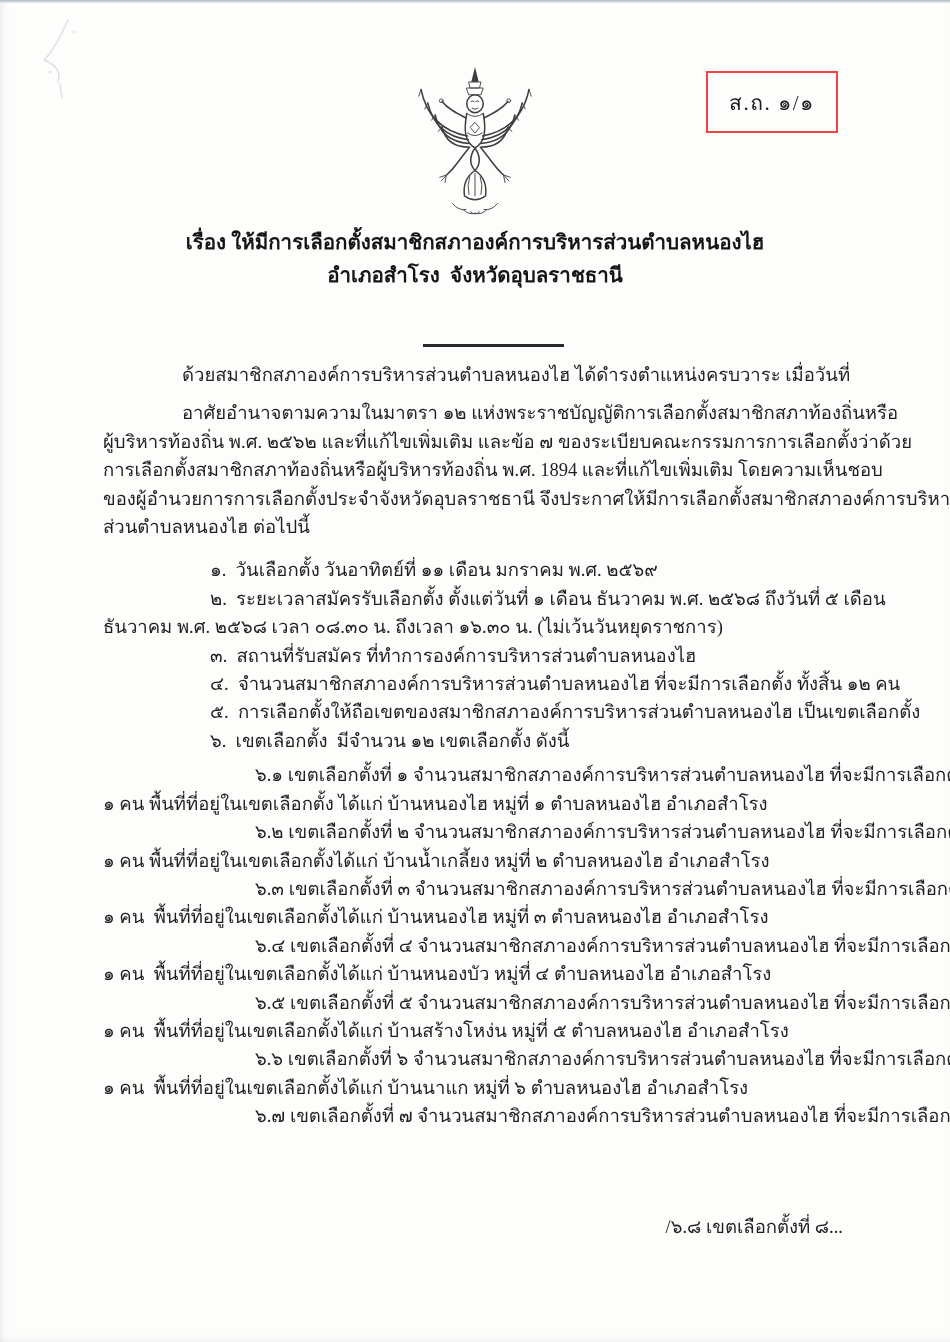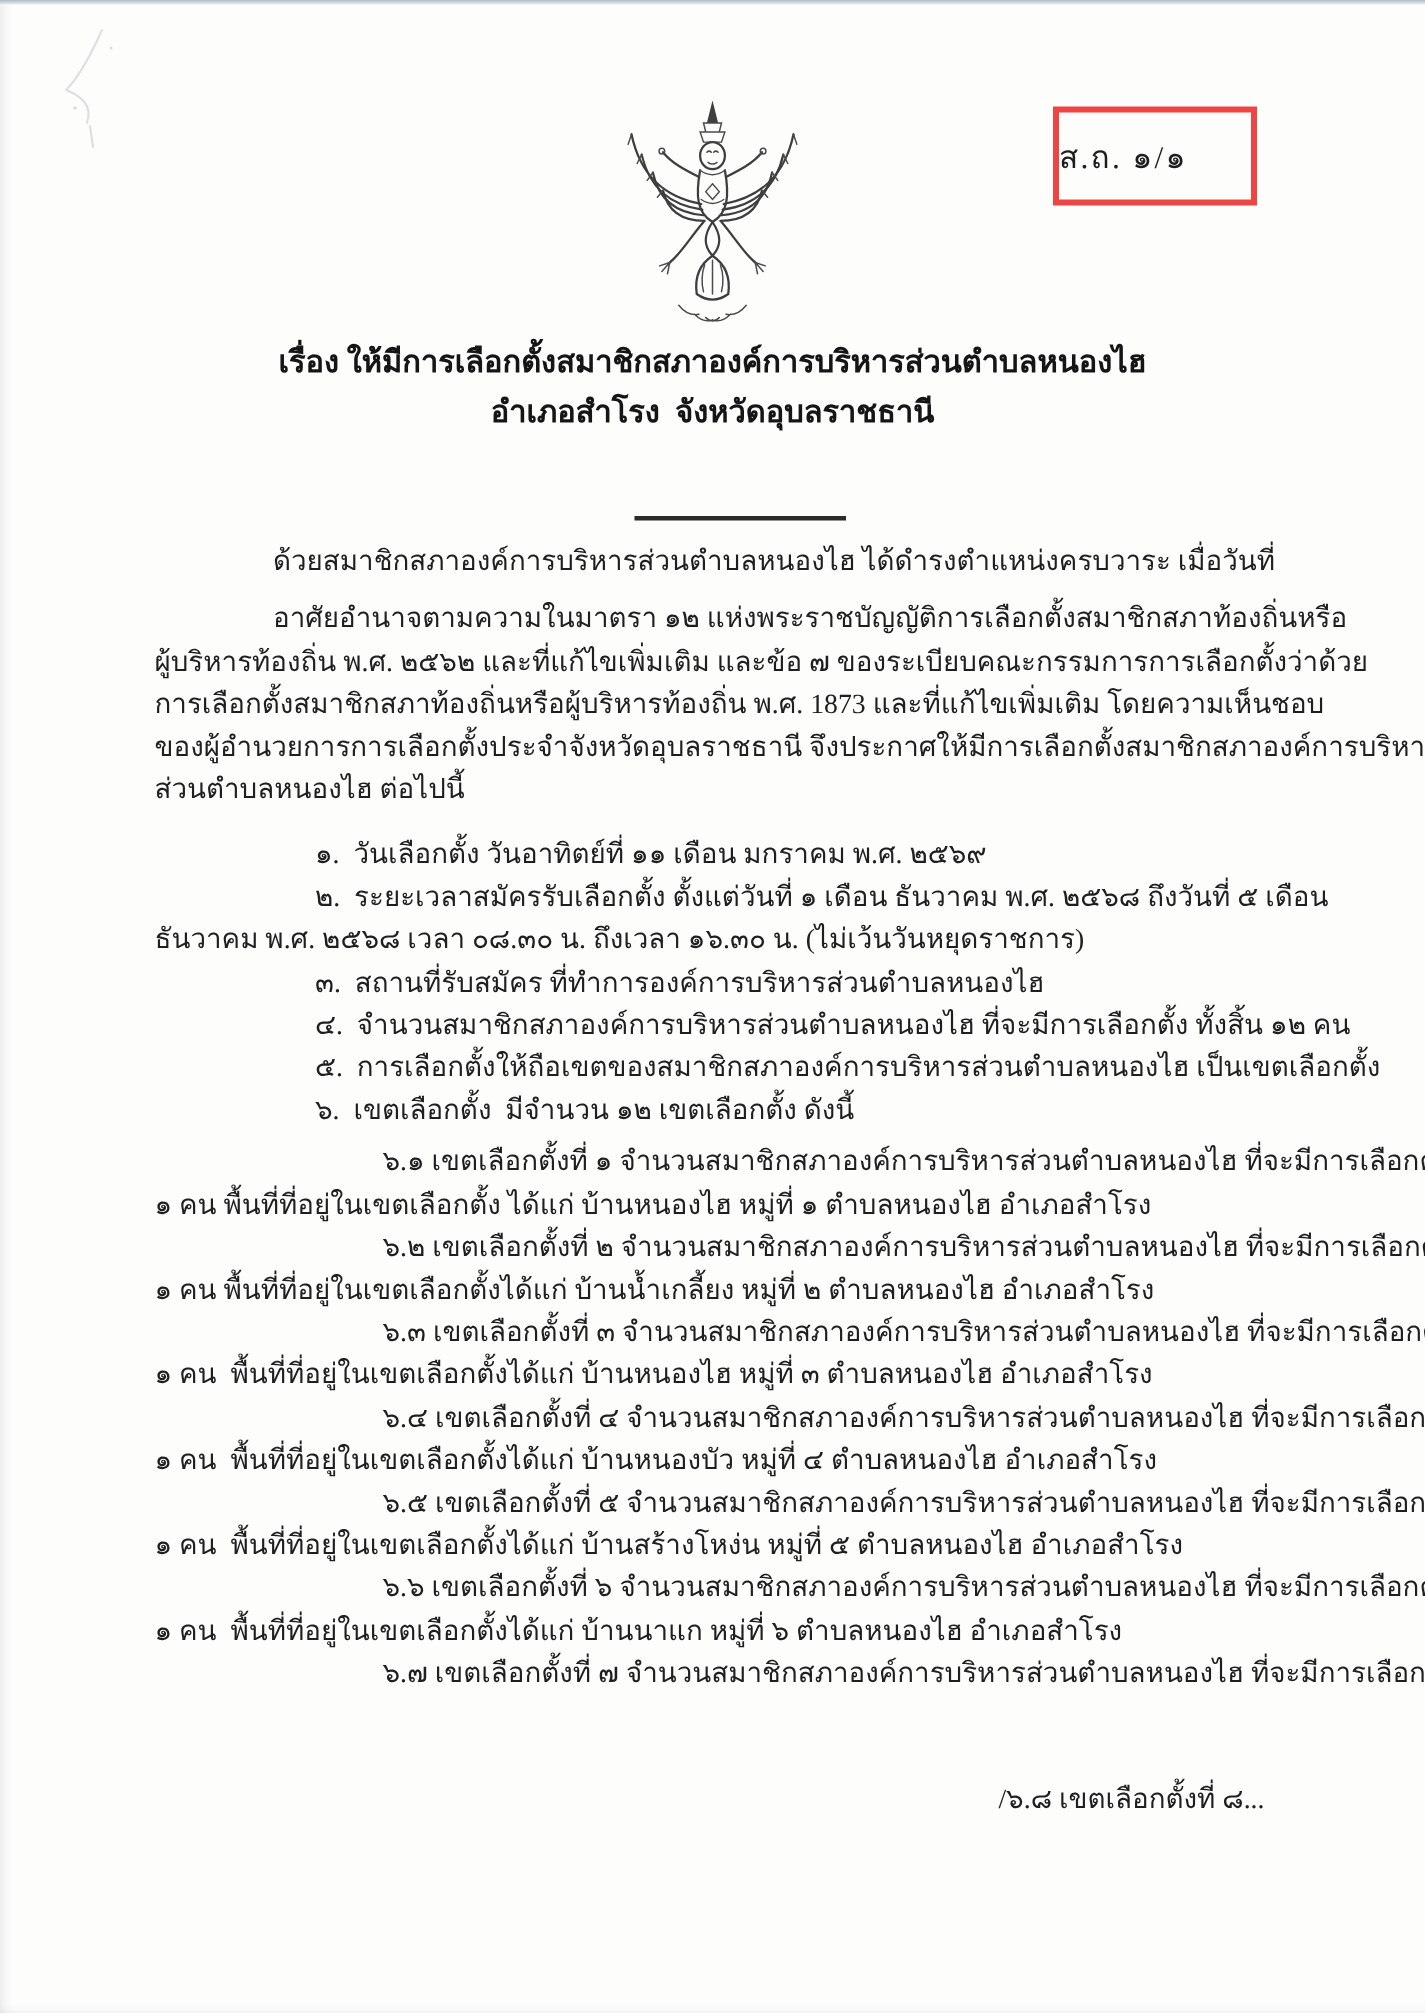--- a/index.html
+++ b/index.html
@@ -15,22 +15,22 @@
   }
   .scan-edge{
     position:absolute;top:0;left:0;right:0;height:3px;
     background:linear-gradient(#9fb0bb,#e9edf0);
     opacity:.85;
   }
   .smudge{position:absolute;top:12px;left:30px;opacity:.28;}
   .form-box{
     position:absolute;top:71px;right:112px;
     width:128px;height:58px;
-    border:4px solid #ef4444;
-    display:flex;align-items:center;justify-content:flex-start;
+    border:2px solid #ef4444;
+    display:flex;align-items:center;justify-content:center;
     font-size:21px;letter-spacing:1.5px;color:#1d1d1d;
     background:#fdfdfc;
   }
   .emblem{position:absolute;top:64px;left:50%;transform:translateX(-50%);}
   .emblem svg{display:block;}
   .title{
     position:absolute;top:226px;left:0;right:0;
     text-align:center;font-weight:bold;
     font-size:20.5px;line-height:33px;color:#151515;
   }
@@ -45,21 +45,21 @@
   }
   .line{line-height:28.4px;white-space:pre;}
   .ind-para{padding-left:79px;}
   .ind-item{padding-left:107px;}
   .ind-sub{padding-left:152px;}
   .ind-flush{padding-left:0;}
   .bs-p2{margin-top:10px;}
   .bs-items{margin-top:15px;}
   .bs-subitems{margin-top:6px;}
   .footer-note{
-    position:absolute;top:1184px;right:107px;
+    position:absolute;top:1212px;right:107px;
     font-size:18.5px;color:#1f1f1f;white-space:pre;
   }
   .g-line{stroke:#3e3e3e;stroke-width:2;fill:none;stroke-linecap:round;stroke-linejoin:round;}
   .g-thin{stroke:#4a4a4a;stroke-width:1.3;fill:none;stroke-linecap:round;}
   .g-fill{fill:#3e3e3e;stroke:none;}
 </style>
 </head>
 <body>
 
 <div class="page">
@@ -124,21 +124,21 @@
     <div>เรื่อง ให้มีการเลือกตั้งสมาชิกสภาองค์การบริหารส่วนตำบลหนองไฮ</div>
     <div>อำเภอสำโรง  จังหวัดอุบลราชธานี</div>
   </div>
 
   <div class="divider"></div>
 
   <div class="body-text">
       <div class="line ind-para bs-p1">ด้วยสมาชิกสภาองค์การบริหารส่วนตำบลหนองไฮ ได้ดำรงตำแหน่งครบวาระ เมื่อวันที่</div>
       <div class="line ind-para bs-p2">อาศัยอำนาจตามความในมาตรา ๑๒ แห่งพระราชบัญญัติการเลือกตั้งสมาชิกสภาท้องถิ่นหรือ</div>
       <div class="line ind-flush">ผู้บริหารท้องถิ่น พ.ศ. ๒๕๖๒ และที่แก้ไขเพิ่มเติม และข้อ ๗ ของระเบียบคณะกรรมการการเลือกตั้งว่าด้วย</div>
-      <div class="line ind-flush">การเลือกตั้งสมาชิกสภาท้องถิ่นหรือผู้บริหารท้องถิ่น พ.ศ. 1873 และที่แก้ไขเพิ่มเติม โดยความเห็นชอบ</div>
+      <div class="line ind-flush">การเลือกตั้งสมาชิกสภาท้องถิ่นหรือผู้บริหารท้องถิ่น พ.ศ. 1894 และที่แก้ไขเพิ่มเติม โดยความเห็นชอบ</div>
       <div class="line ind-flush">ของผู้อำนวยการการเลือกตั้งประจำจังหวัดอุบลราชธานี จึงประกาศให้มีการเลือกตั้งสมาชิกสภาองค์การบริหาร</div>
       <div class="line ind-flush">ส่วนตำบลหนองไฮ ต่อไปนี้</div>
       <div class="line ind-item bs-items">๑.  วันเลือกตั้ง วันอาทิตย์ที่ ๑๑ เดือน มกราคม พ.ศ. ๒๕๖๙</div>
       <div class="line ind-item">๒.  ระยะเวลาสมัครรับเลือกตั้ง ตั้งแต่วันที่ ๑ เดือน ธันวาคม พ.ศ. ๒๕๖๘ ถึงวันที่ ๕ เดือน</div>
       <div class="line ind-flush">ธันวาคม พ.ศ. ๒๕๖๘ เวลา ๐๘.๓๐ น. ถึงเวลา ๑๖.๓๐ น. (ไม่เว้นวันหยุดราชการ)</div>
       <div class="line ind-item">๓.  สถานที่รับสมัคร ที่ทำการองค์การบริหารส่วนตำบลหนองไฮ</div>
       <div class="line ind-item">๔.  จำนวนสมาชิกสภาองค์การบริหารส่วนตำบลหนองไฮ ที่จะมีการเลือกตั้ง ทั้งสิ้น ๑๒ คน</div>
       <div class="line ind-item">๕.  การเลือกตั้งให้ถือเขตของสมาชิกสภาองค์การบริหารส่วนตำบลหนองไฮ เป็นเขตเลือกตั้ง</div>
       <div class="line ind-item">๖.  เขตเลือกตั้ง  มีจำนวน ๑๒ เขตเลือกตั้ง ดังนี้</div>
       <div class="line ind-sub bs-subitems">๖.๑ เขตเลือกตั้งที่ ๑ จำนวนสมาชิกสภาองค์การบริหารส่วนตำบลหนองไฮ ที่จะมีการเลือกตั้ง</div>

